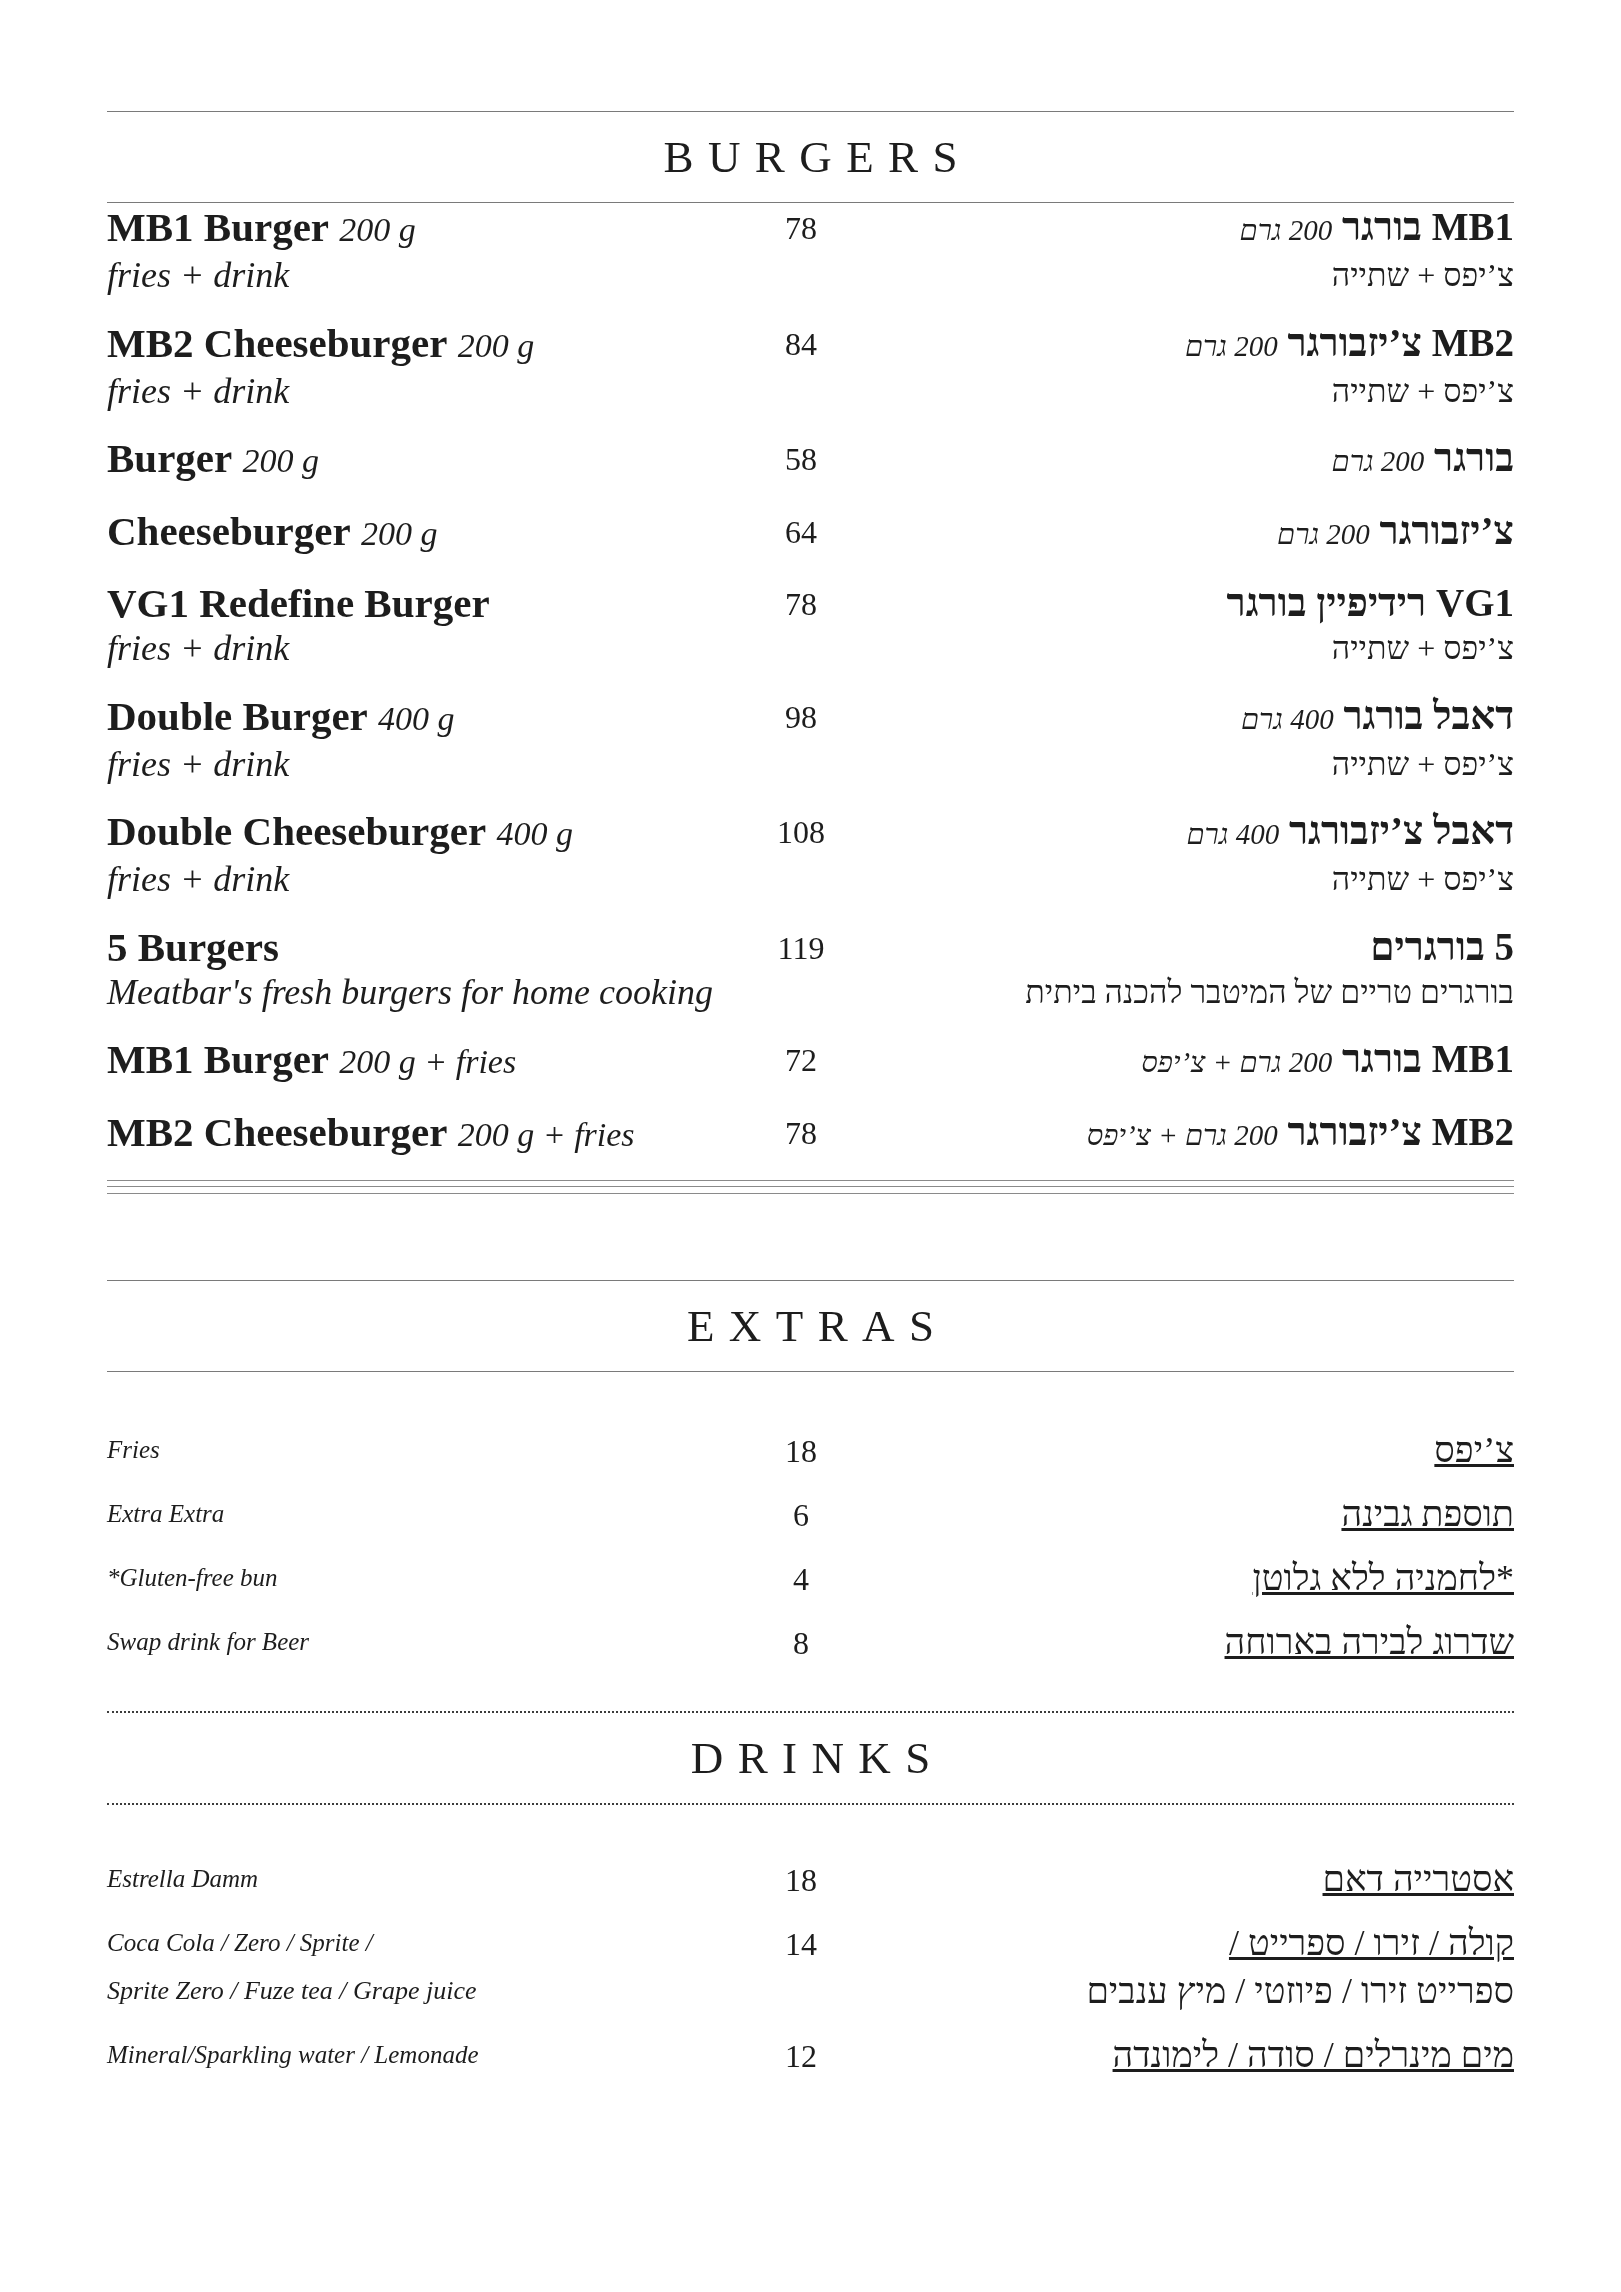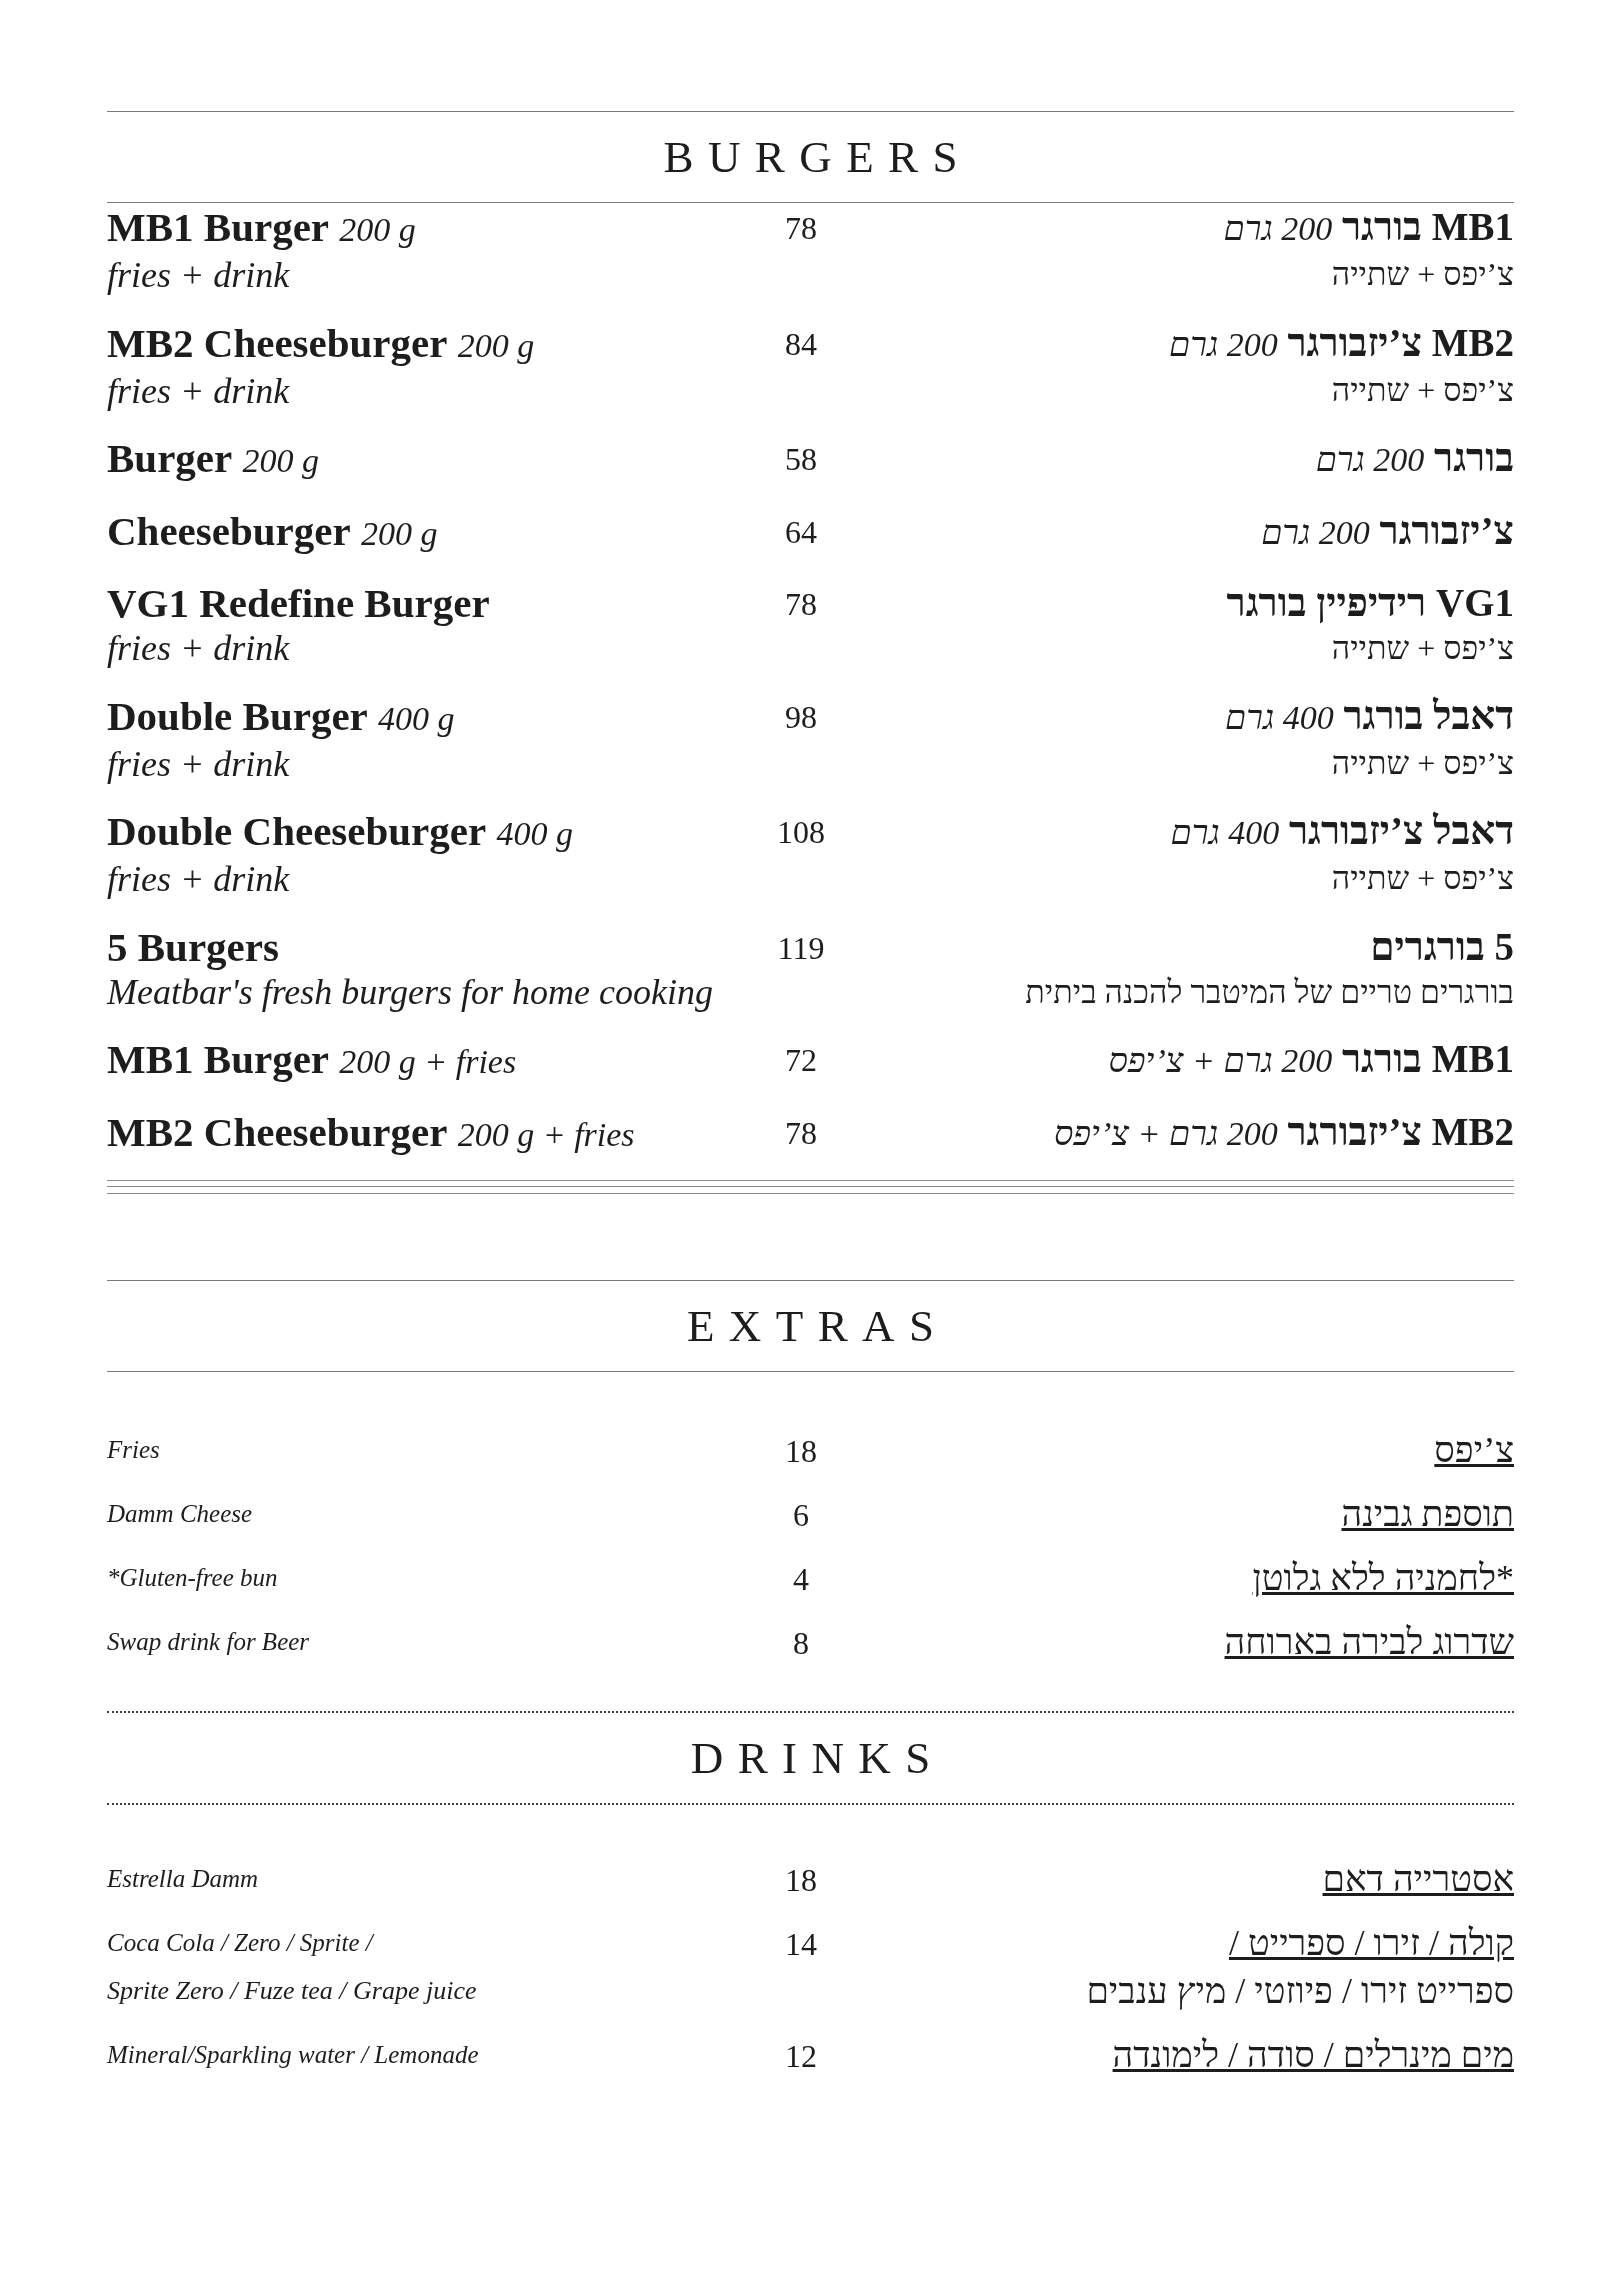--- a/index.html
+++ b/index.html
@@ -56,21 +56,21 @@
   .col-he { text-align:right; direction:rtl; unicode-bidi:isolate; }
 
   
   .nameline { font-size:41px; line-height:48px; }
   .nameline .name { font-weight:700; }
   .nameline .size { font-weight:400; font-style:italic; font-size:34px; }
   .descline { font-size:36px; line-height:43px; font-style:italic; font-weight:400; }
 
   .col-he .nameline { font-size:39px; line-height:48px; }
   .col-he .nameline .name { font-weight:700; }
-  .col-he .nameline .size { font-weight:400; font-style:italic; font-size:34px; }
+  .col-he .nameline .size { font-weight:400; font-style:italic; font-size:29px; }
   .col-he .descline { font-size:32px; line-height:43px; font-style:normal; }
 
   
   .simple .nameline { font-size:25px; line-height:48px; }
   .simple .nameline .name { font-weight:400; font-style:italic; }
   .simple .col-he .nameline { font-size:36px;text-decoration:underline; }
   .simple .col-he .nameline .name { font-weight:400; font-style:normal; }
   .simple .name2line { font-size:26px; line-height:48px; font-style:italic; }
   .simple .col-he .name2line { font-size:36px; font-style:normal; }
 </style>
@@ -217,21 +217,21 @@
           <div class="nameline"><span class="name">Fries</span></div>
         </div>
         <div class="col-price">18</div>
         <div class="col-he">
           <div class="nameline"><span class="name">צ’יפס</span></div>
         </div>
       </div>
 
       <div class="row simple">
         <div class="col-en">
-          <div class="nameline"><span class="name">Damm Cheese</span></div>
+          <div class="nameline"><span class="name">Extra Extra</span></div>
         </div>
         <div class="col-price">6</div>
         <div class="col-he">
           <div class="nameline"><span class="name">תוספת גבינה</span></div>
         </div>
       </div>
 
       <div class="row simple">
         <div class="col-en">
           <div class="nameline"><span class="name">*Gluten-free bun</span></div>

